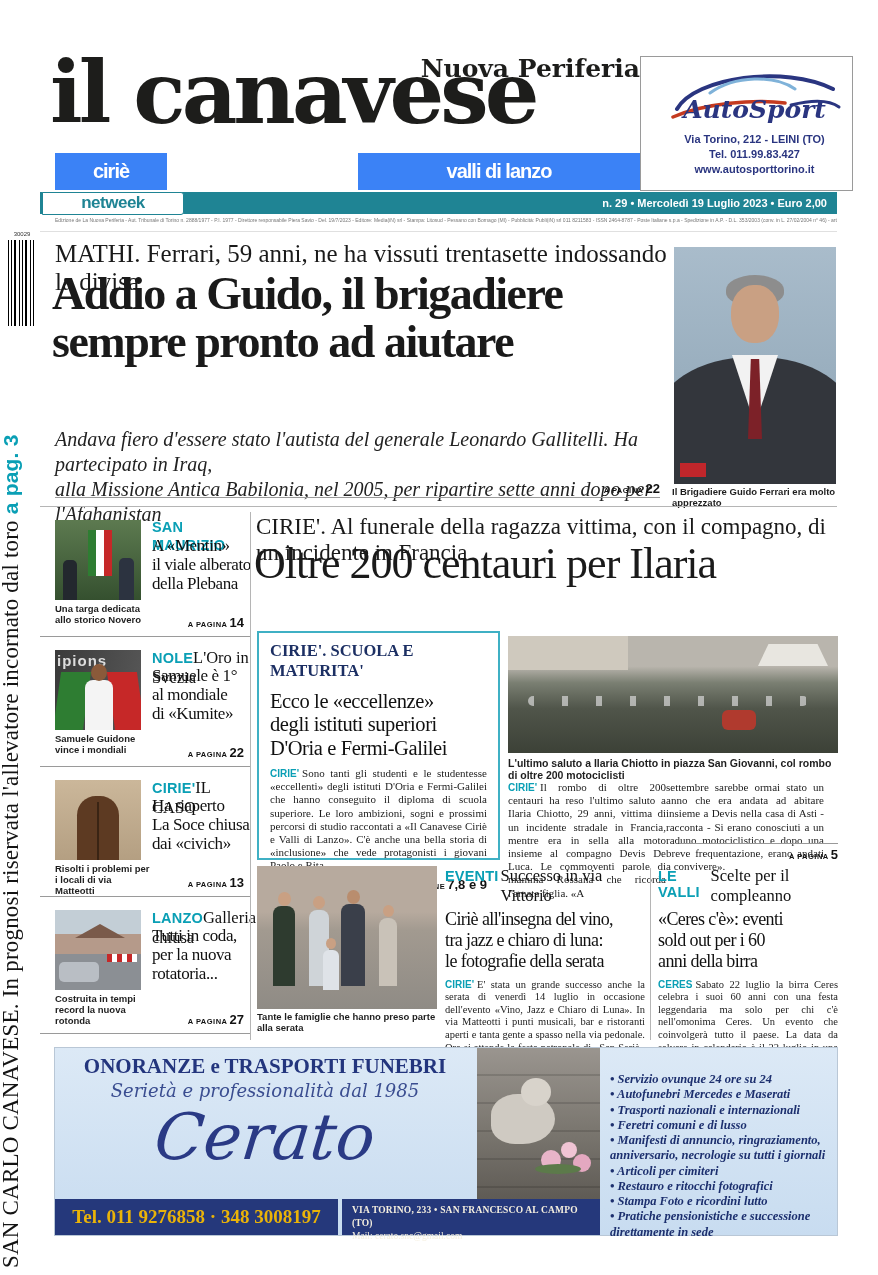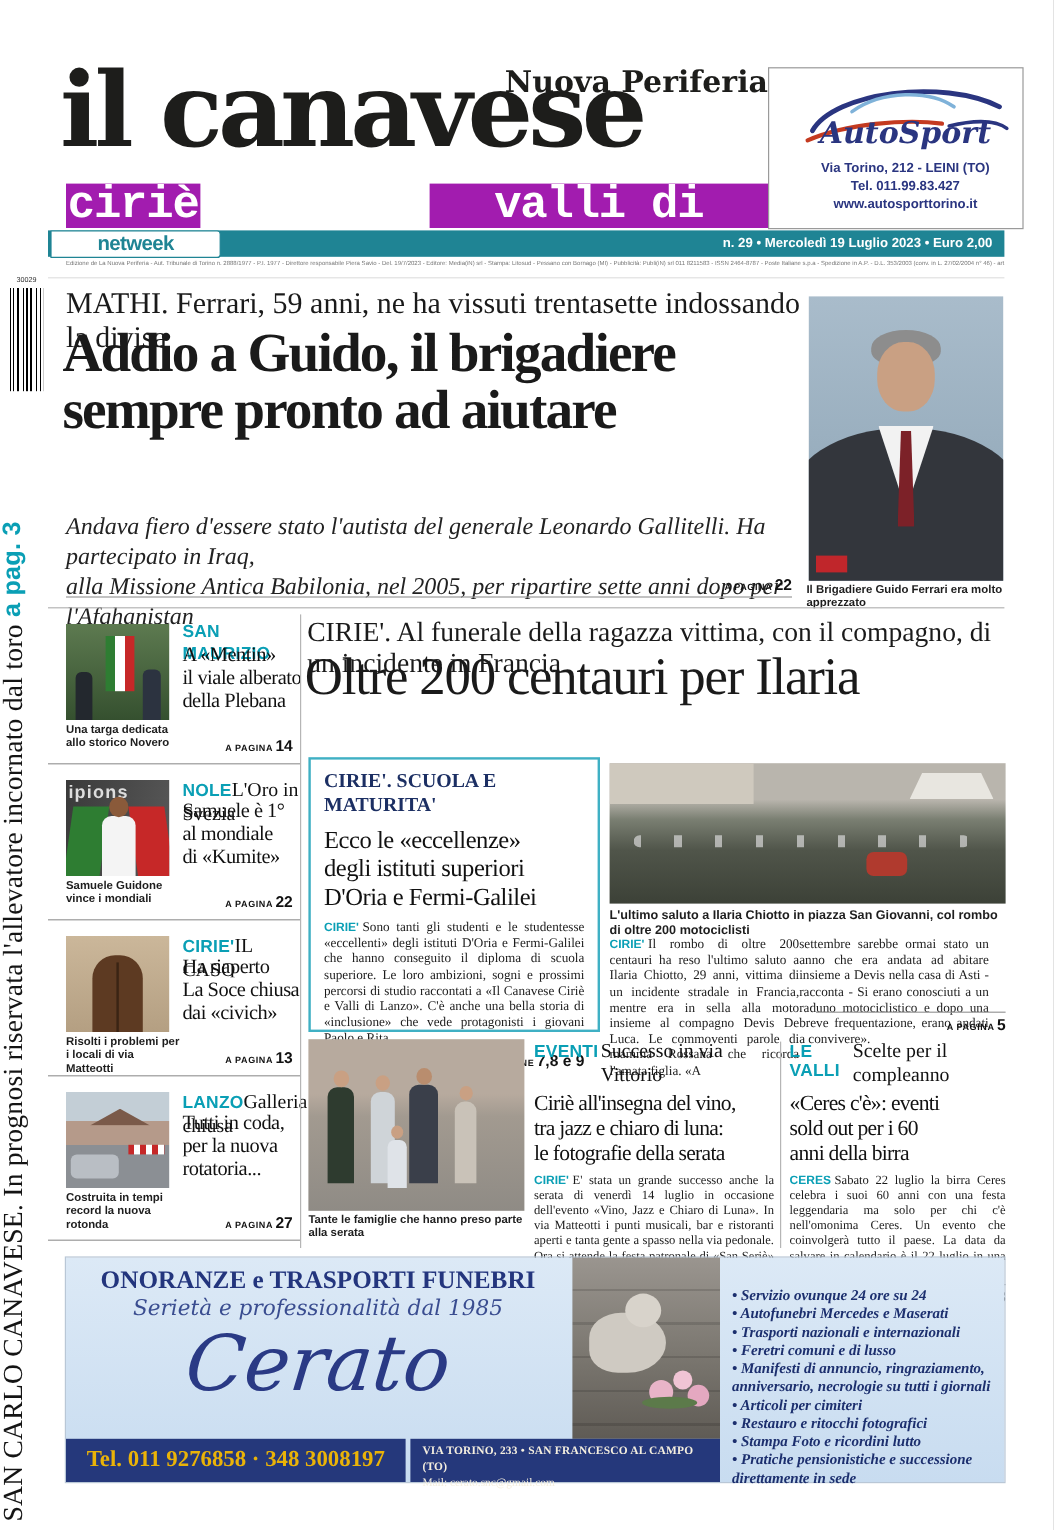--- a/index.html
+++ b/index.html
@@ -17,22 +17,22 @@
   .barcode-digits{left:4px;top:231px;width:36px;font-size:6px;text-align:center;color:#333;}
   .edge-teaser{left:-2px;top:330px;width:44px;height:938px;writing-mode:vertical-rl;transform:rotate(180deg);
     font-family:"Liberation Serif",serif;font-size:23px;color:#141414;letter-spacing:.2px;}
   .edge-teaser b{font-family:"Liberation Sans",sans-serif;color:#0a9fb5;font-size:21px;}
 
   
   .overtitle{left:420px;top:54px;width:220px;text-align:right;
     font-family:"DejaVu Serif",serif;font-weight:bold;font-size:25px;color:#1d1d1b;}
   .brand-title{left:50px;top:50px;width:600px;font-family:"DejaVu Serif",serif;font-weight:bold;
     font-size:86px;line-height:1;letter-spacing:-4px;color:#1d1d1b;}
-  .badge{background:#a21caf;color:#fff;font-family:Liberation Mono, monospace;font-weight:bold;
-    text-align:center;line-height:37px;font-size:38px;letter-spacing:-1px;}
+  .badge{background:#3b82f6;color:#fff;font-family:Liberation Sans, sans-serif;font-weight:bold;
+    text-align:center;line-height:37px;font-size:20px;letter-spacing:-1px;}
   .badge-l{left:55px;top:153px;width:112px;height:37px;}
   .badge-r{left:358px;top:153px;width:282px;height:37px;}
 
   .autosport{left:640px;top:56px;width:195px;height:133px;border:1px solid #9a9a9a;background:#fff;text-align:center;padding-left:16px;}
   .as-logo{margin-top:6px;}
   .as-name{font-family:"DejaVu Serif",serif;font-style:italic;font-weight:bold;font-size:25px;color:#2a3580;margin-top:-34px;}
   .as-lines{margin-top:8px;font-weight:bold;color:#2a3580;font-size:11px;line-height:1.35;}
 
   
   .issuebar{left:40px;top:192px;width:797px;height:22px;background:#1f8494;}

